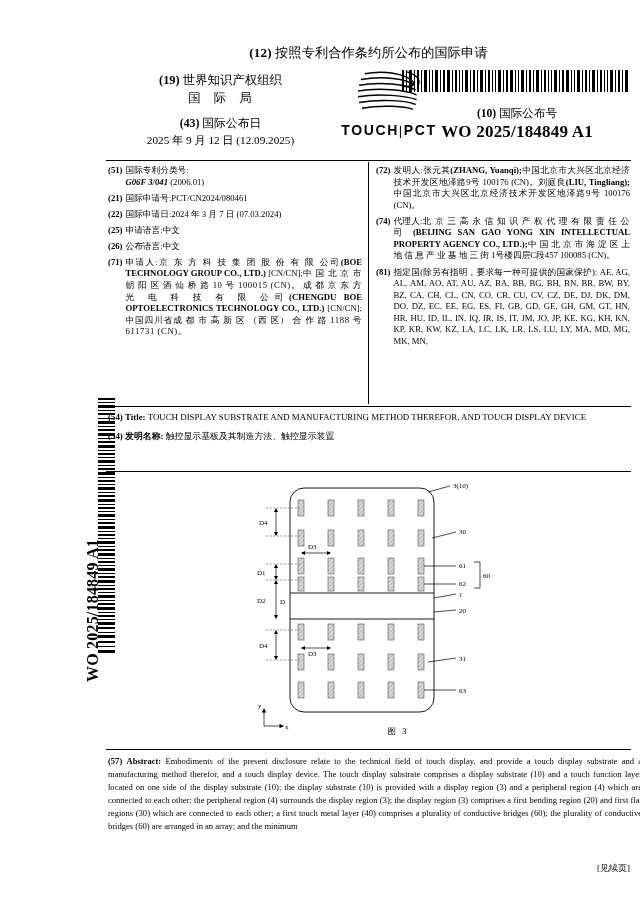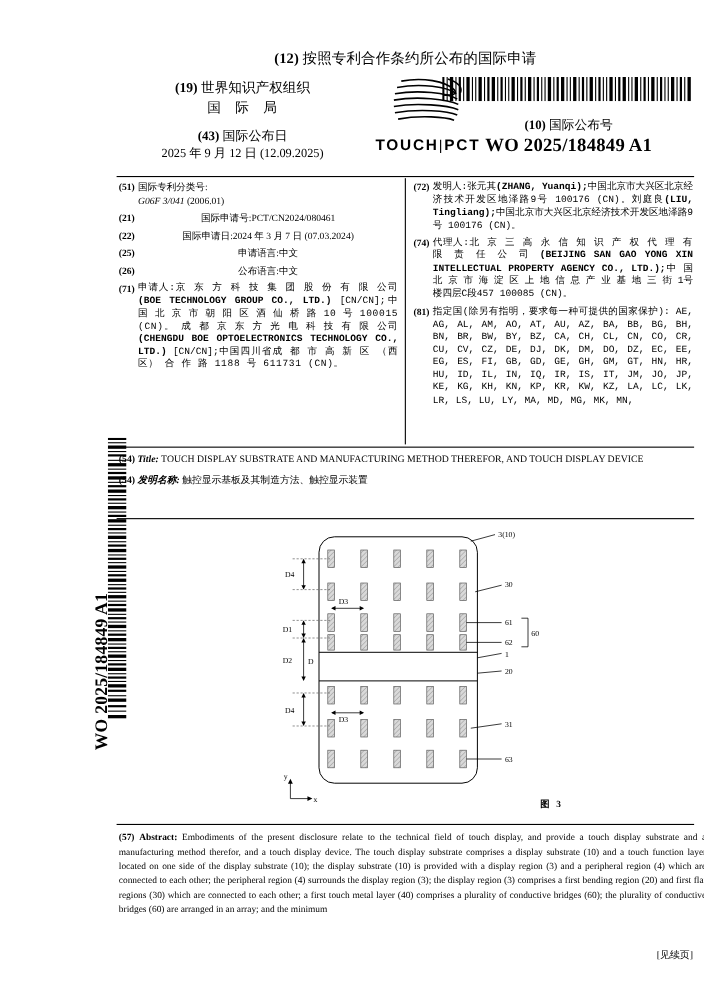--- a/index.html
+++ b/index.html
@@ -110,53 +110,52 @@
 
   .fld { display: flex; margin-bottom: 4.5px; }
   .fld .code {
     font-weight: bold;
     flex: 0 0 auto;
     margin-right: 3px;
     white-space: nowrap;
   }
   .fld .body { flex: 1 1 auto; }
 
-  .row2 { display: flex; justify-content: center; white-space: nowrap; }
-  .ipc { font-weight: normal; font-style: italic; }
-  .sp-just { text-align: justify; font-family: Liberation Mono, monospace; }
+  .row2 { display: flex; justify-content: flex-start; white-space: nowrap; }
+  .ipc { font-weight: bold; font-style: italic; }
+  .sp-just { text-align: justify; }
   .cjk-wide { letter-spacing: .6px; }
   b.lat { font-weight: bold; }
 
   
   .titleblock {
     position: absolute;
     left: 62px; top: 412px;
     width: 523px;
     font-size: 8.9px;
     line-height: 1.3;
   }
   .titleblock .code { font-weight: bold; }
-  .titleblock .lbl  { font-weight: bold; font-style: italic; }
+  .titleblock .lbl  { font-weight: bold; }
   .title-en { margin-bottom: 7px; }
   .title-cn { }
 
   
   .figwrap {
     position: absolute;
     left: 196px; top: 478px;
     width: 280px; height: 258px;
   }
   .figcap {
     position: absolute;
-    left: 186px; top: 726px;
+    left: 212px; top: 726px;
     width: 280px;
-    text-align: right;
+    text-align: center;
     font-size: 8.5px;
     letter-spacing: 2px;
-    font-weight: bold;
   }
 
   
   .abstract {
     position: absolute;
     left: 62px; top: 755px;
     width: 534px;
     font-size: 8.55px;
     line-height: 1.52;
     text-align: justify;

